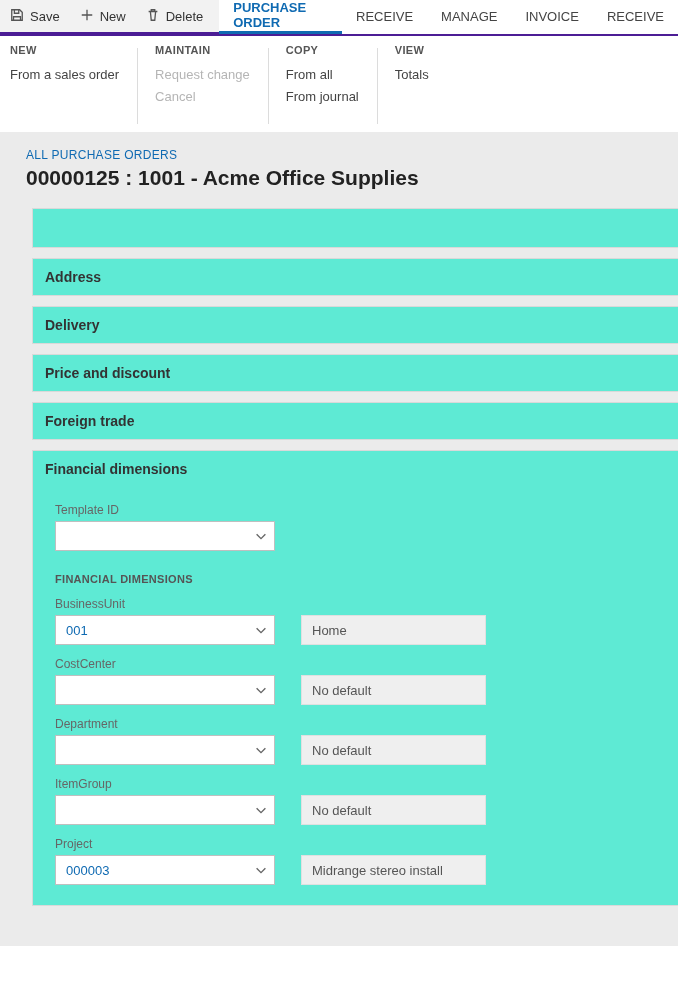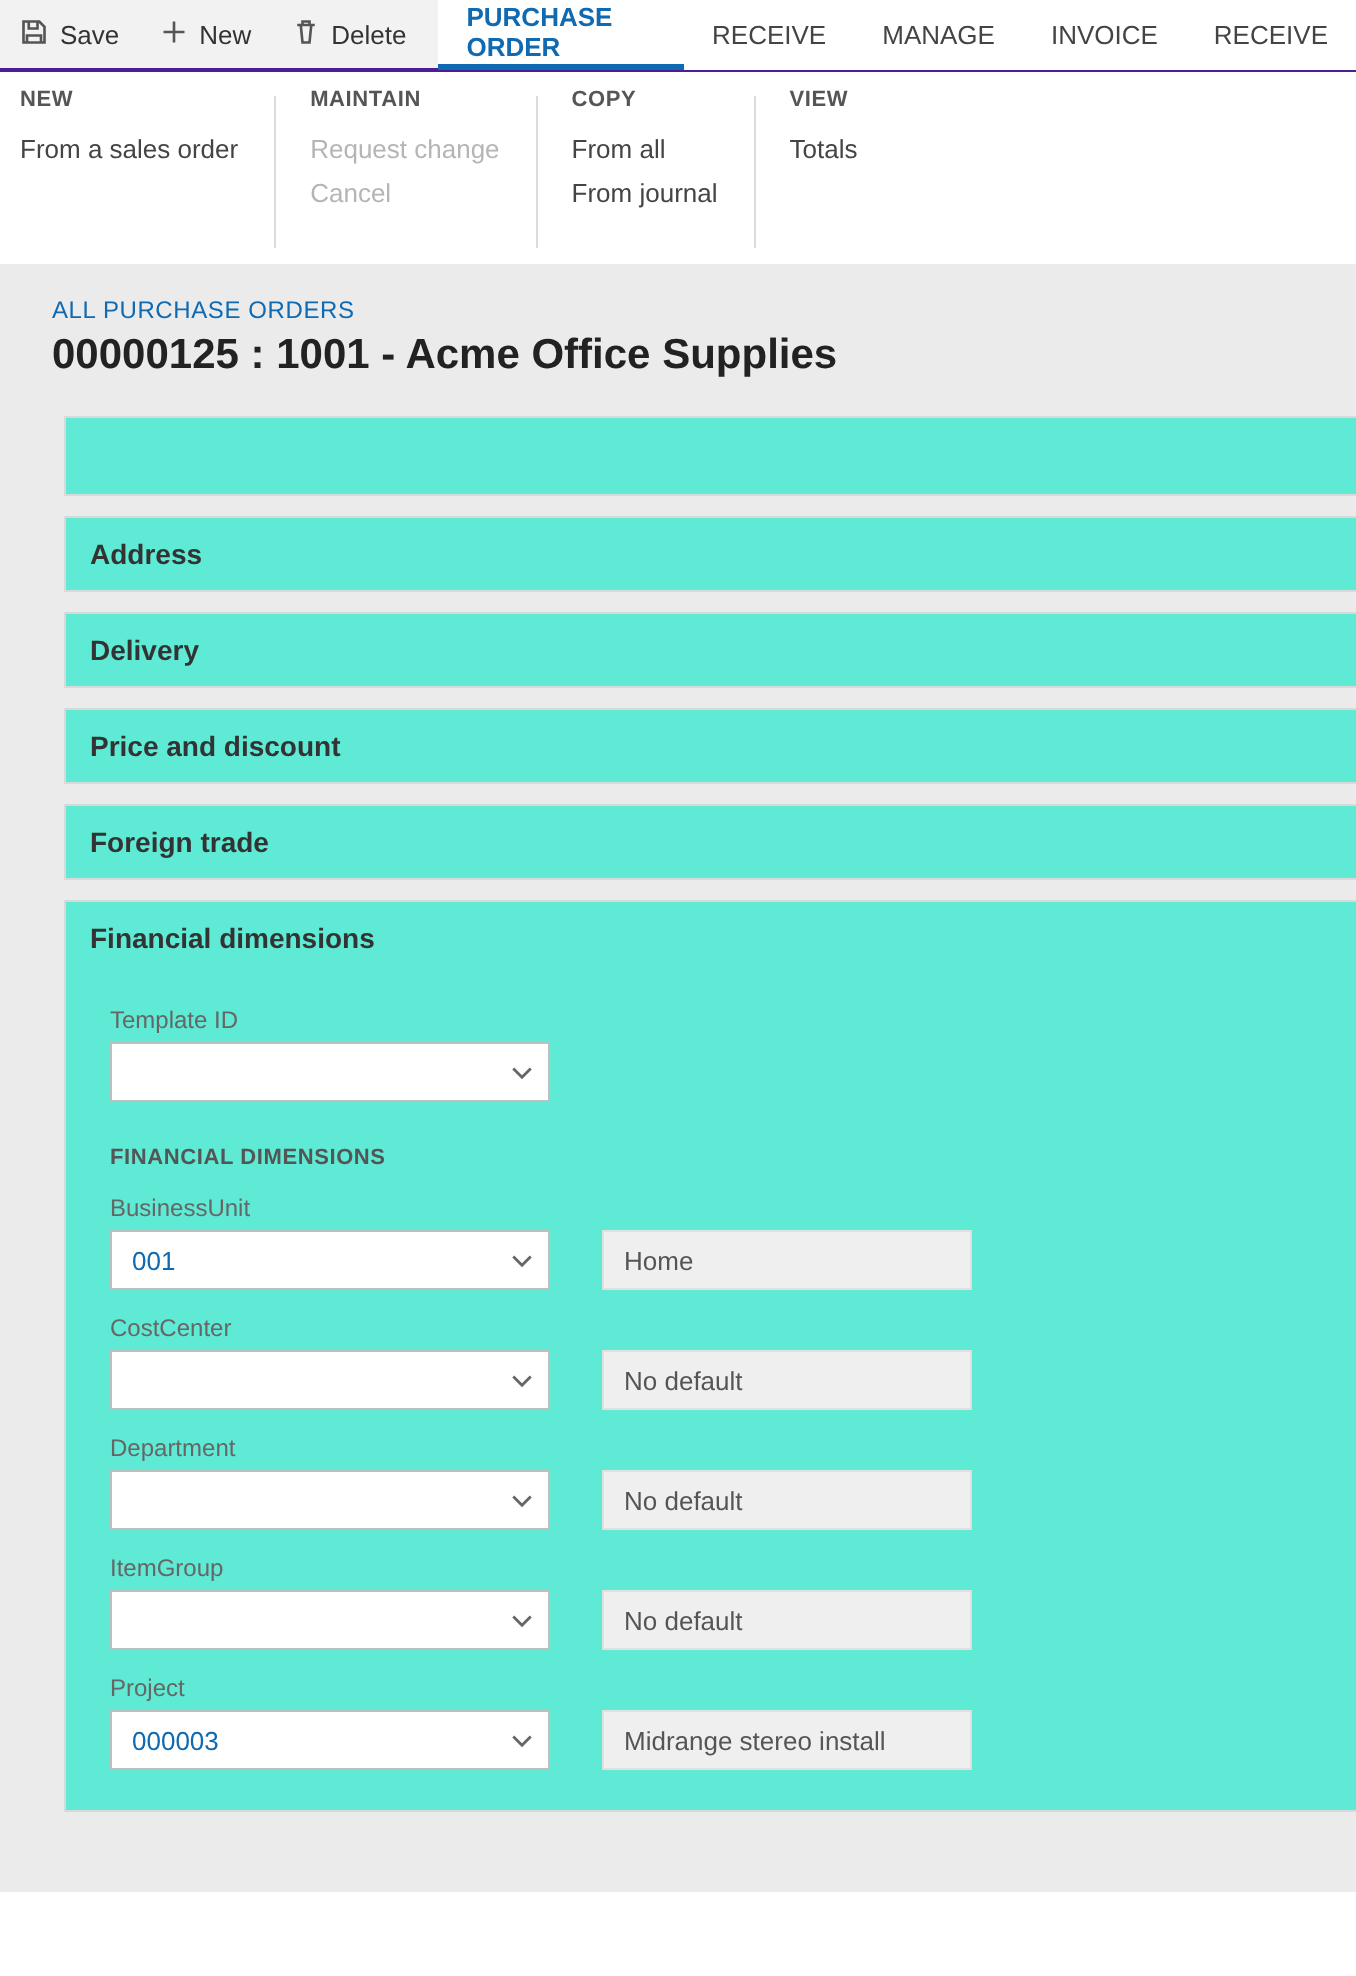--- a/index.html
+++ b/index.html
@@ -10,21 +10,21 @@
     color: #333;
     background: #fff;
     width: 678px;
   }
   
   .toolbar {
     display: flex;
     align-items: center;
     background: #f2f2f2;
     height: 36px;
-    border-bottom: 2px solid #4c1d95;
+    border-bottom: 4px solid #4c1d95;
   }
   .tbtn {
     display: flex;
     align-items: center;
     gap: 6px;
     padding: 0 10px;
     height: 36px;
     cursor: pointer;
     color: #333;
   }

